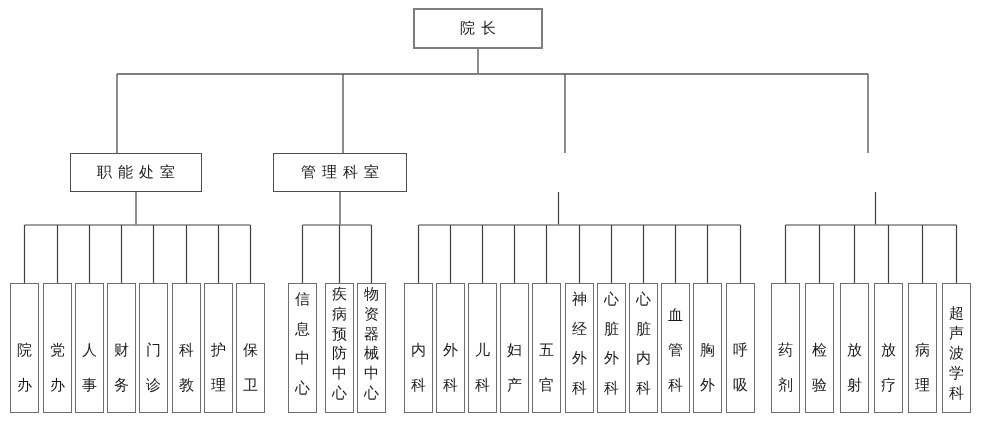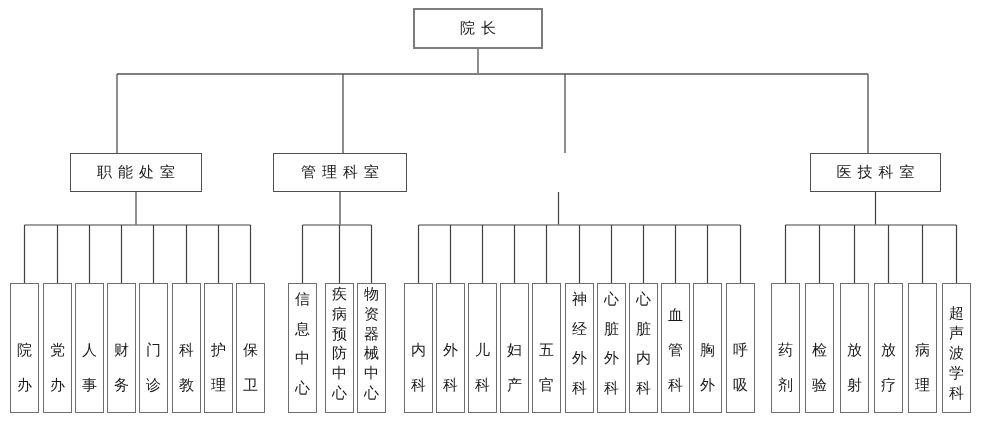--- a/index.html
+++ b/index.html
@@ -95,21 +95,20 @@
       <line x1="956.5" y1="225" x2="956.5" y2="283" stroke="#404040" stroke-width="1.2"></line>
     </svg>
 
   <div class="node root-node" style="left: 413px; top: 8px; width: 130px; height: 41px;">院长</div>
 
   <div class="node group-node" style="left: 70px; top: 153px; width: 132px; height: 39px;">职能处室</div>
 
   <div class="node group-node" style="left: 273px; top: 153px; width: 134px; height: 39px;">管理科室</div>
 
 
-  <div class="node group-node" style="left: 810px; top: 153px; width: 131px; height: 39px;">医技科室</div>
 <div class="node child-node pitch-normal" style="left: 10px; top: 283px; width: 29px; height: 130px;">
       <span class="vchar">院</span>
       <span class="vchar">办</span>
     </div>
     <div class="node child-node pitch-normal" style="left: 43px; top: 283px; width: 29px; height: 130px;">
       <span class="vchar">党</span>
       <span class="vchar">办</span>
     </div>
     <div class="node child-node pitch-normal" style="left: 75px; top: 283px; width: 29px; height: 130px;">
       <span class="vchar">人</span>

